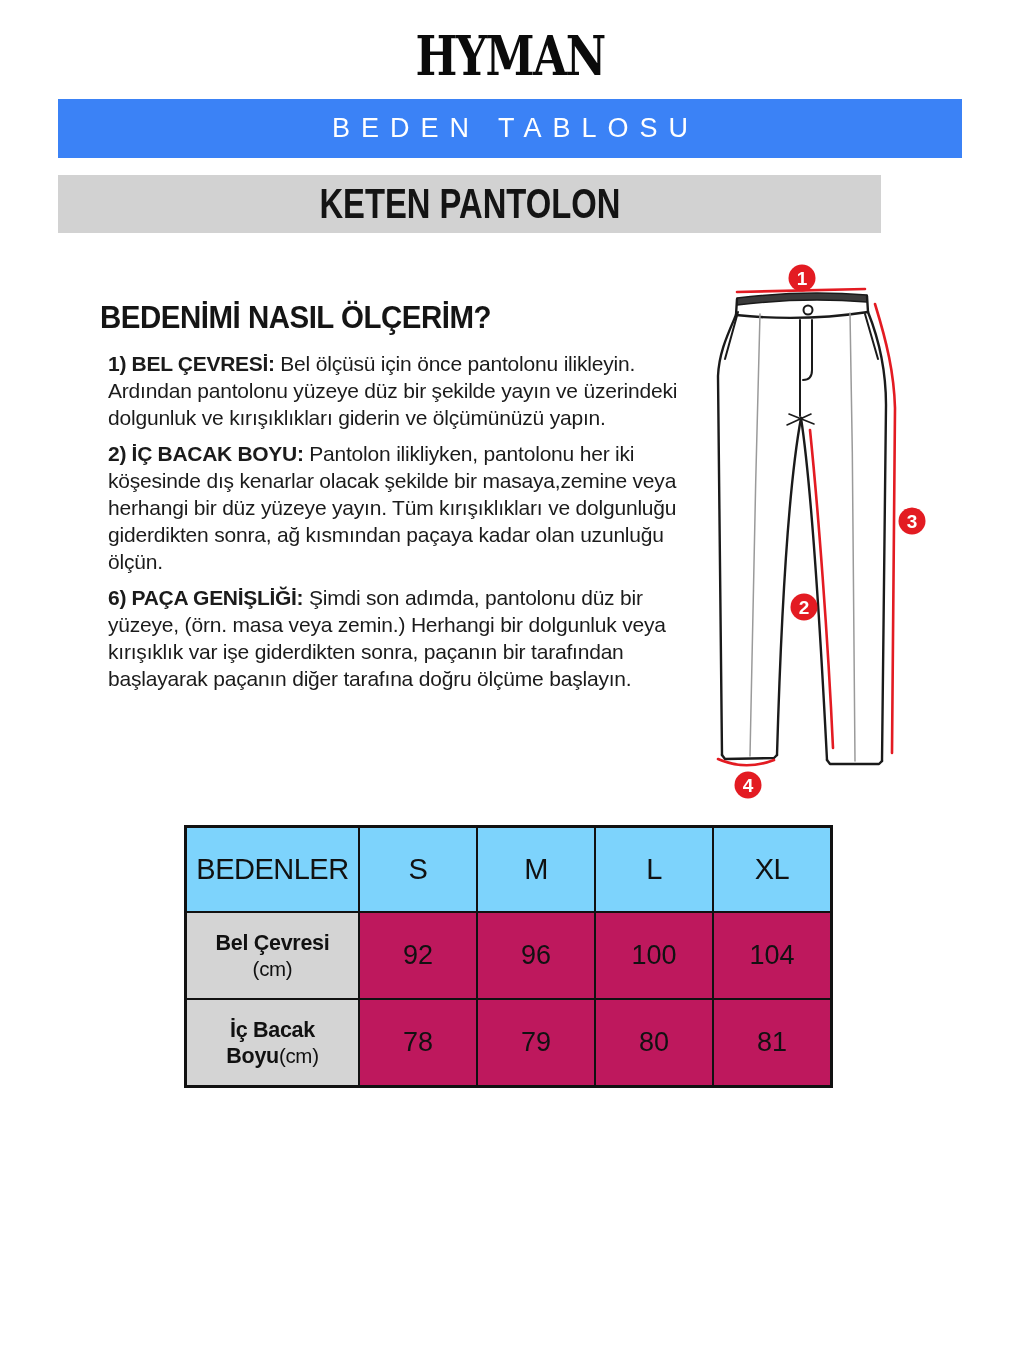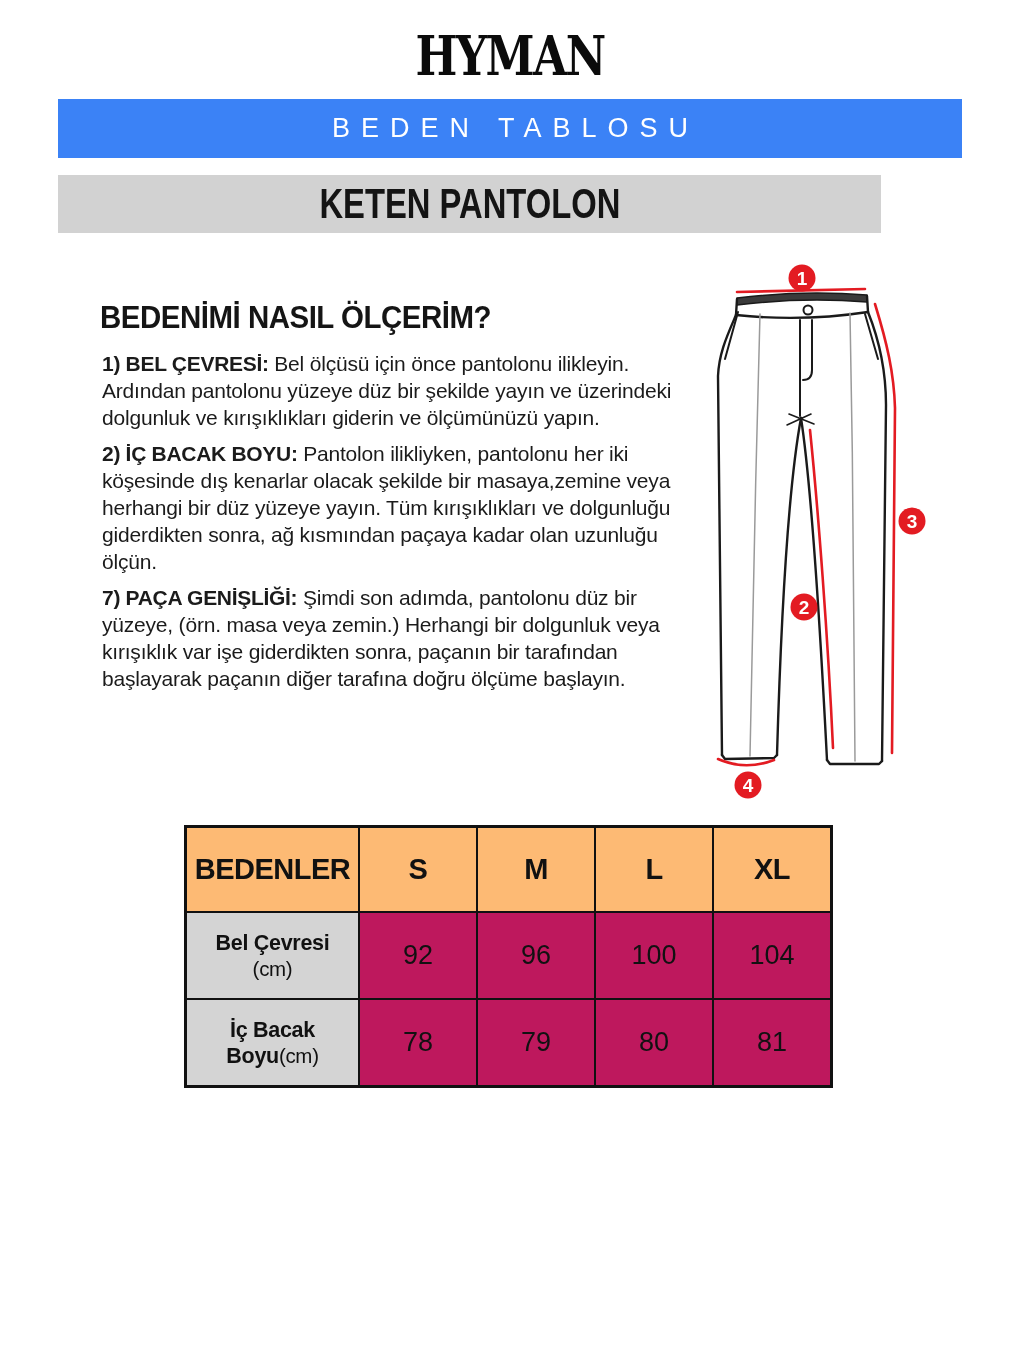--- a/index.html
+++ b/index.html
@@ -26,37 +26,37 @@
   }
   .product-bar .pt {
     font-weight:700; font-size:42px; color:#141414; transform:scaleX(0.78); white-space:nowrap;
   }
   
   .instructions { position:absolute; left:100px; top:300px; width:612px; }
   .instructions h2 {
     font-size:31px; font-weight:700; margin:0 0 14px 0; letter-spacing:-0.5px;
     transform:scaleX(0.95); transform-origin:left center; white-space:nowrap; color:#151515;
   }
-  .instructions p { font-size:21px; line-height:27px; margin:0 0 9px 2px; letter-spacing:-0.2px; color:#1b1b1b; }
+  .instructions p { font-size:21px; line-height:27px; margin:0 0 9px 8px; letter-spacing:-0.2px; color:#1b1b1b; }
   .instructions p b { font-weight:700; letter-spacing:-0.3px; }
   
   .pants { position:absolute; left:690px; top:258px; }
   .marker-num {
     font-family:"Liberation Sans", sans-serif; font-weight:700; font-size:19px; fill:#ffffff;
     text-anchor:middle;
   }
   
   .size-table {
     position:absolute; left:184px; top:825px; border-collapse:collapse;
     border:3px solid #111; table-layout:fixed;
   }
   .size-table th, .size-table td {
     border:2.5px solid #111; text-align:center; vertical-align:middle; padding:0;
   }
-  .size-table thead th { height:83px; background:#fdba74; font-size:29px; font-weight:700; letter-spacing:-0.5px;text-align:center; }
+  .size-table thead th { height:83px; background:#7dd3fc; font-size:29px; font-weight:400; letter-spacing:-0.5px;text-align:center; }
   .size-table .col-label { width:171px; }
   .size-table .col-size  { width:116px; }
   .size-table tbody th, .size-table tbody td { height:85px; }
   .row-label { background:#d4d4d4; font-weight:700; font-size:21.5px; letter-spacing:-0.3px; line-height:26px; }
   .row-label .l2 b { font-weight:700; }
   .row-label .l2 .unit { font-weight:400; font-size:20.5px; }
   .value-cell { background:#be185d; font-size:27px; font-weight:400; }
 </style>
 </head>
 <body>
@@ -70,21 +70,21 @@
   </div>
 
   <div class="product-bar">
     <span class="pt">KETEN PANTOLON</span>
   </div>
 
   <div class="instructions">
     <h2>BEDENİMİ NASIL ÖLÇERİM?</h2>
     <p><b>1) BEL ÇEVRESİ:</b> <span>Bel ölçüsü için önce pantolonu ilikleyin. Ardından pantolonu yüzeye düz bir şekilde yayın ve üzerindeki dolgunluk ve kırışıklıkları giderin ve ölçümünüzü yapın.</span></p>
     <p><b>2) İÇ BACAK BOYU:</b> <span>Pantolon ilikliyken, pantolonu her iki köşesinde dış kenarlar olacak şekilde bir masaya,zemine veya herhangi bir düz yüzeye yayın. Tüm kırışıklıkları ve dolgunluğu giderdikten sonra, ağ kısmından paçaya kadar olan uzunluğu ölçün.</span></p>
-    <p><b>7) PAÇA GENİŞLİĞİ:</b> <span>Şimdi son adımda, pantolonu düz bir yüzeye, (örn. masa veya zemin.) Herhangi bir dolgunluk veya kırışıklık var işe giderdikten sonra, paçanın bir tarafından başlayarak paçanın diğer tarafına doğru ölçüme başlayın.</span></p>
+    <p><b>6) PAÇA GENİŞLİĞİ:</b> <span>Şimdi son adımda, pantolonu düz bir yüzeye, (örn. masa veya zemin.) Herhangi bir dolgunluk veya kırışıklık var işe giderdikten sonra, paçanın bir tarafından başlayarak paçanın diğer tarafına doğru ölçüme başlayın.</span></p>
   </div>
 
   <svg class="pants" width="270" height="555" viewBox="0 0 270 555">
 
     <g fill="none" stroke="#1a1a1a" stroke-width="2.4" stroke-linecap="round" stroke-linejoin="round">
 
       <path d="M47,40 Q112,32 177,37 L177,44 Q112,39 47,47 Z" fill="#3b3b3b" stroke="#1a1a1a" stroke-width="1.5"></path>
 
       <path d="M46,57 Q112,64 178,54"></path>
 

